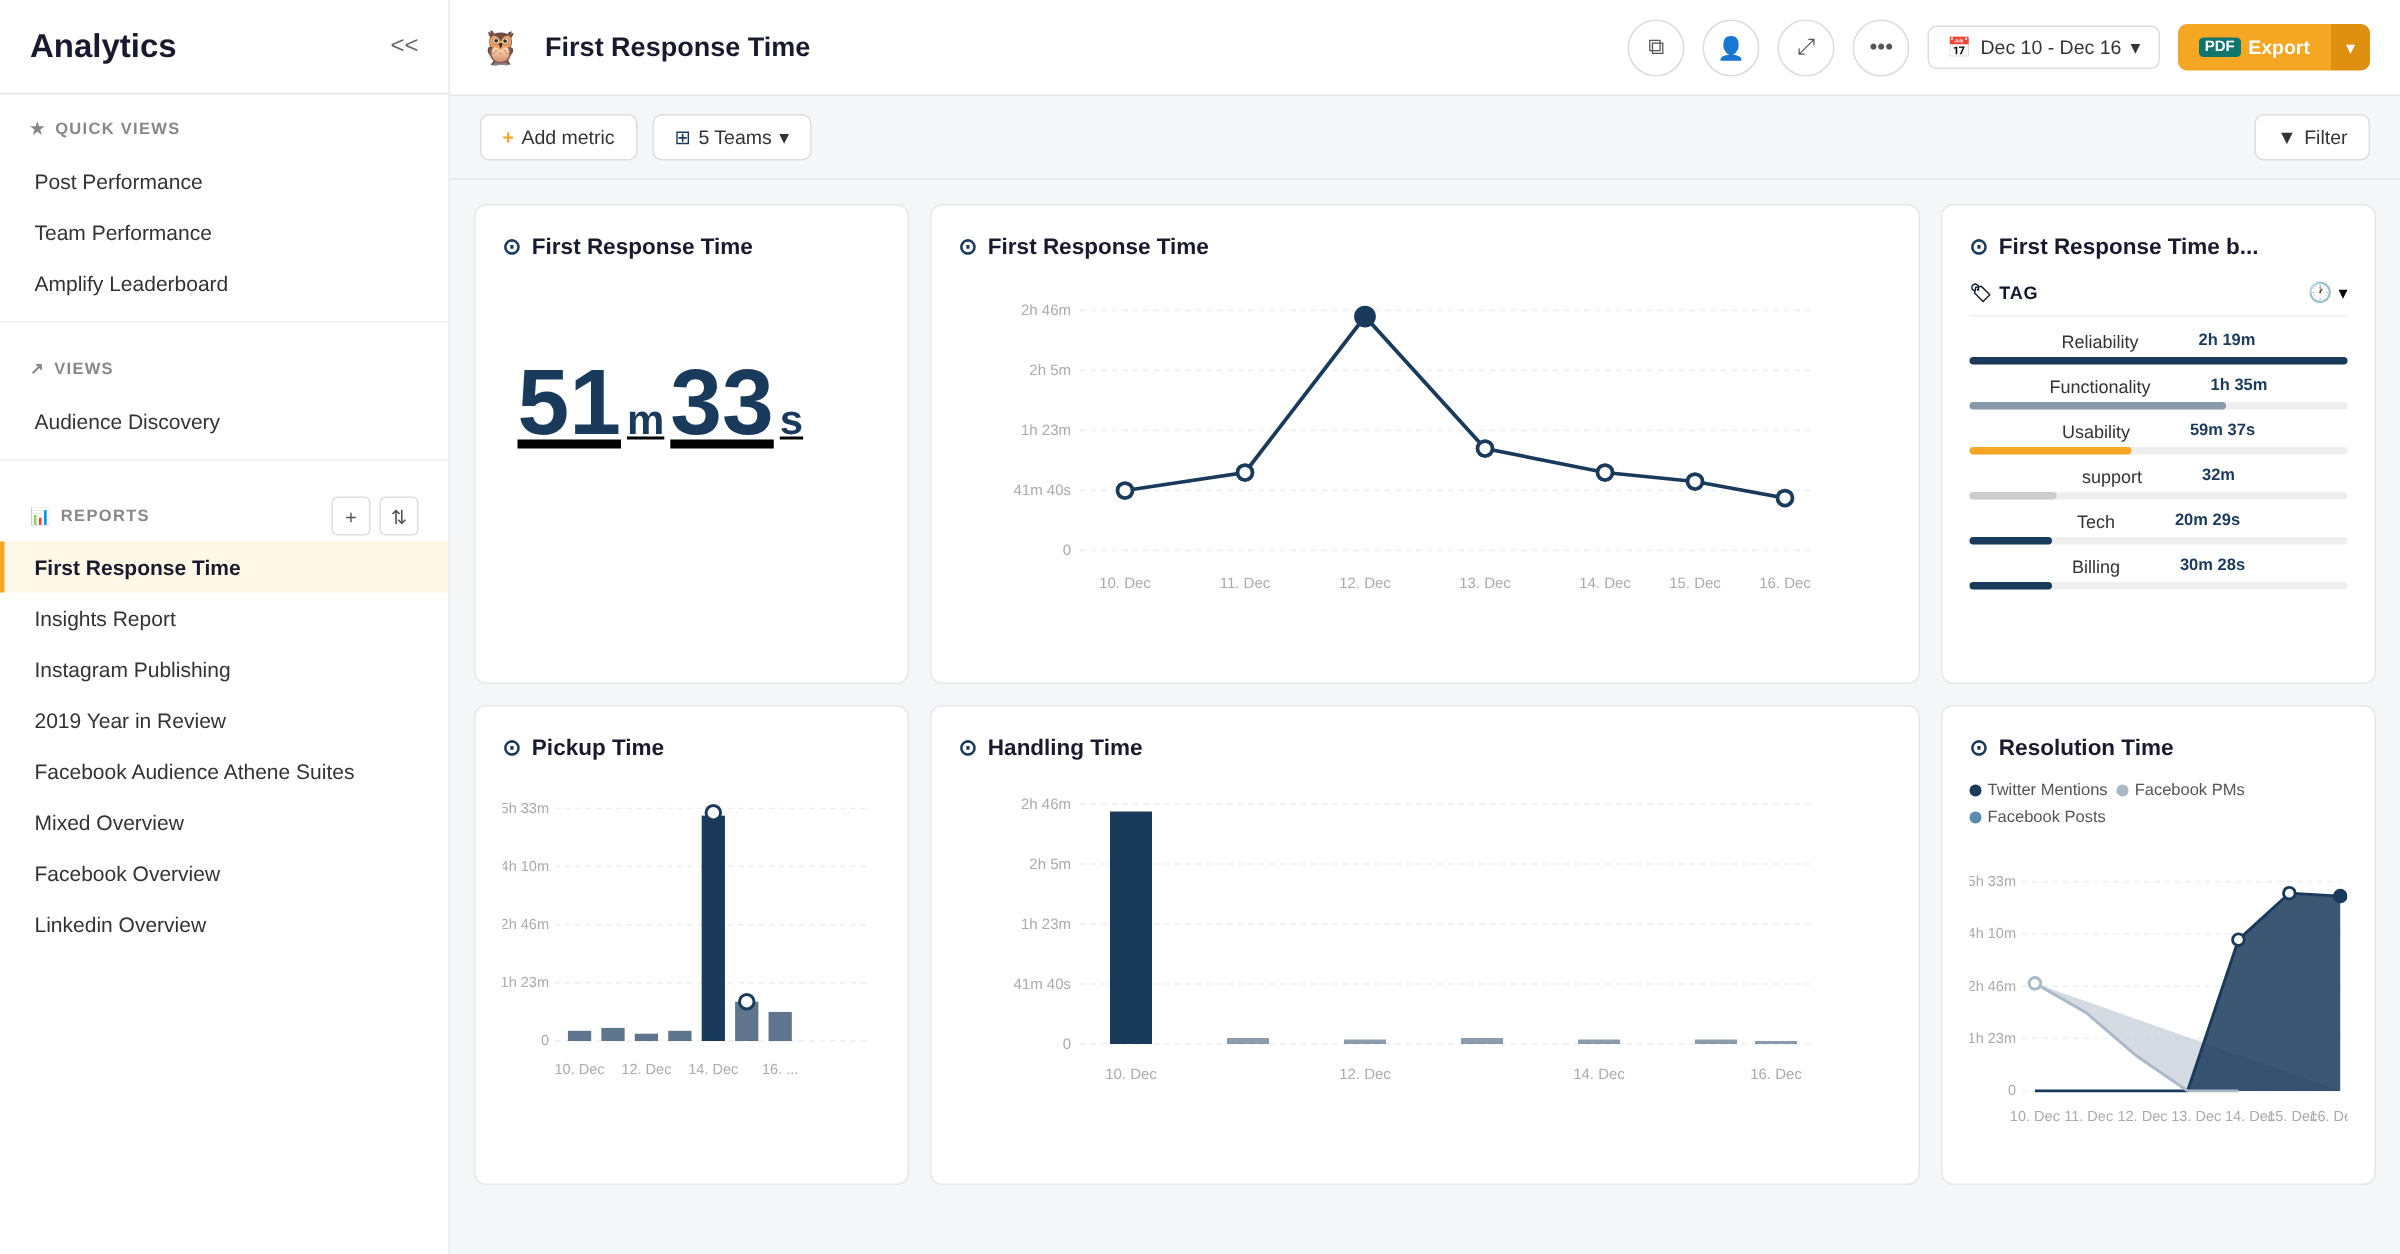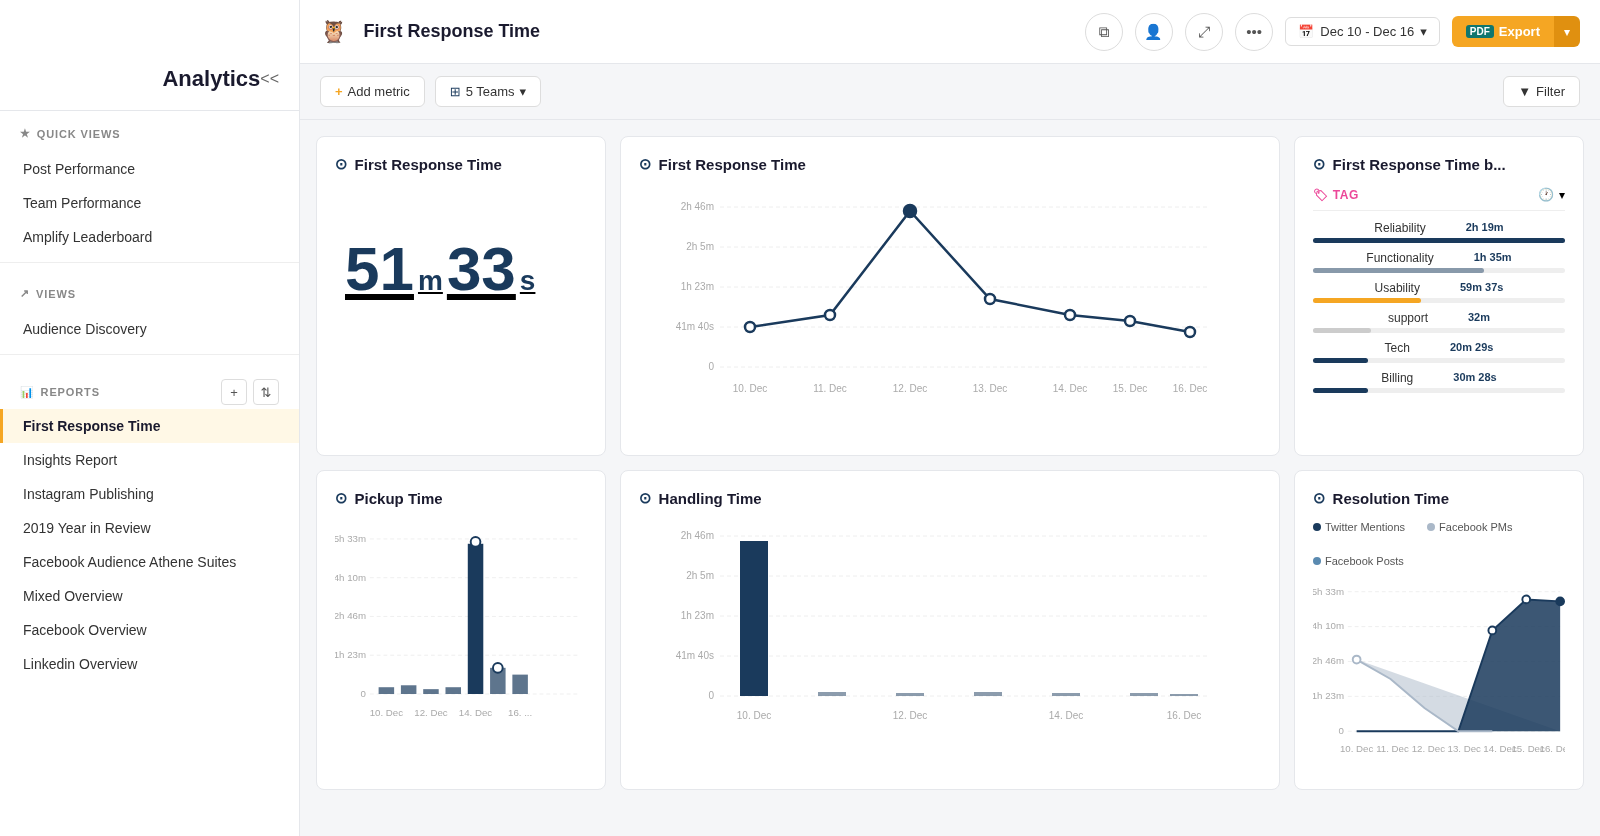--- a/index.html
+++ b/index.html
@@ -12,24 +12,23 @@
       background: #fff;
       border-right: 1px solid #e5e7eb;
       display: flex;
       flex-direction: column;
       overflow-y: auto;
       padding: 0;
     }
     .sidebar-header {
       display: flex;
       align-items: center;
-      justify-content: flex-end;
+      justify-content: space-between;
       padding: 18px 20px;
       border-bottom: 1px solid #e5e7eb;
-      margin-top: 48px;
     }
     .sidebar-title {
       font-size: 22px;
       font-weight: 700;
       color: #1a1a2e;
     }
     .collapse-btn {
       background: none;
       border: none;
       cursor: pointer;
@@ -271,21 +270,21 @@
       display: flex;
       align-items: center;
       justify-content: space-between;
       margin-bottom: 10px;
       border-bottom: 1px solid #eee;
       padding-bottom: 8px;
     }
     .tag-label {
       font-size: 12px;
       font-weight: 700;
-      color: #ec4899;
+      color: #0f172a;
       letter-spacing: 0.05em;
     }
     .tag-row {
       display: flex;
       flex-direction: column;
       gap: 8px;
       margin-top: 4px;
     }
     .tag-item {
       display: flex;
@@ -312,22 +311,22 @@
     .tag-time {
       font-size: 11px;
       font-weight: 600;
       color: #1a3a5c;
       margin-left: 40px;
     }
 
     
     .legend {
       display: flex;
-      gap: 22px;
-      margin-bottom: 12px;
+      gap: 6px;
+      margin-bottom: 24px;
       flex-wrap: wrap;
     }
     .legend-item {
       display: flex;
       align-items: center;
       gap: 4px;
       font-size: 11px;
       color: #555;
     }
     .legend-dot {

